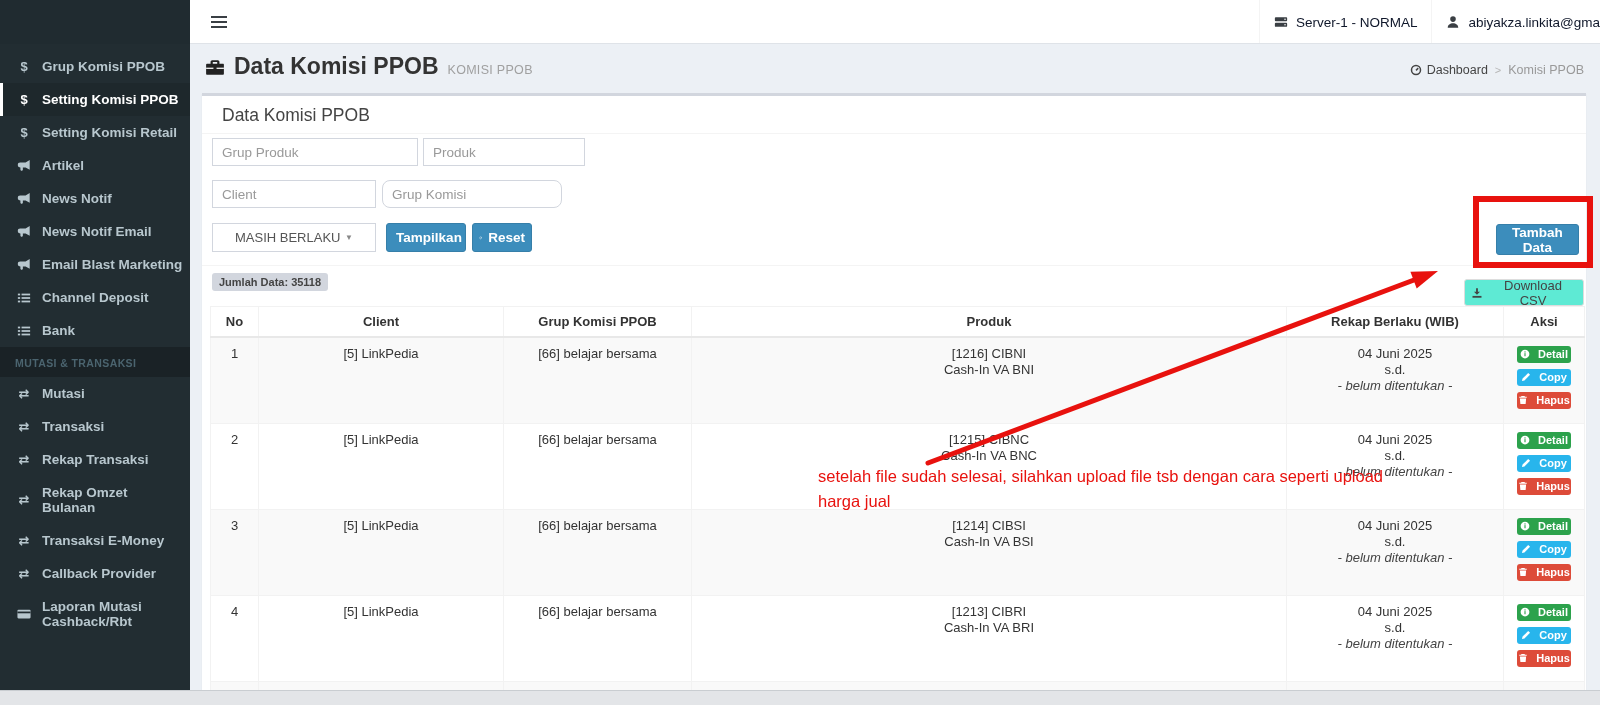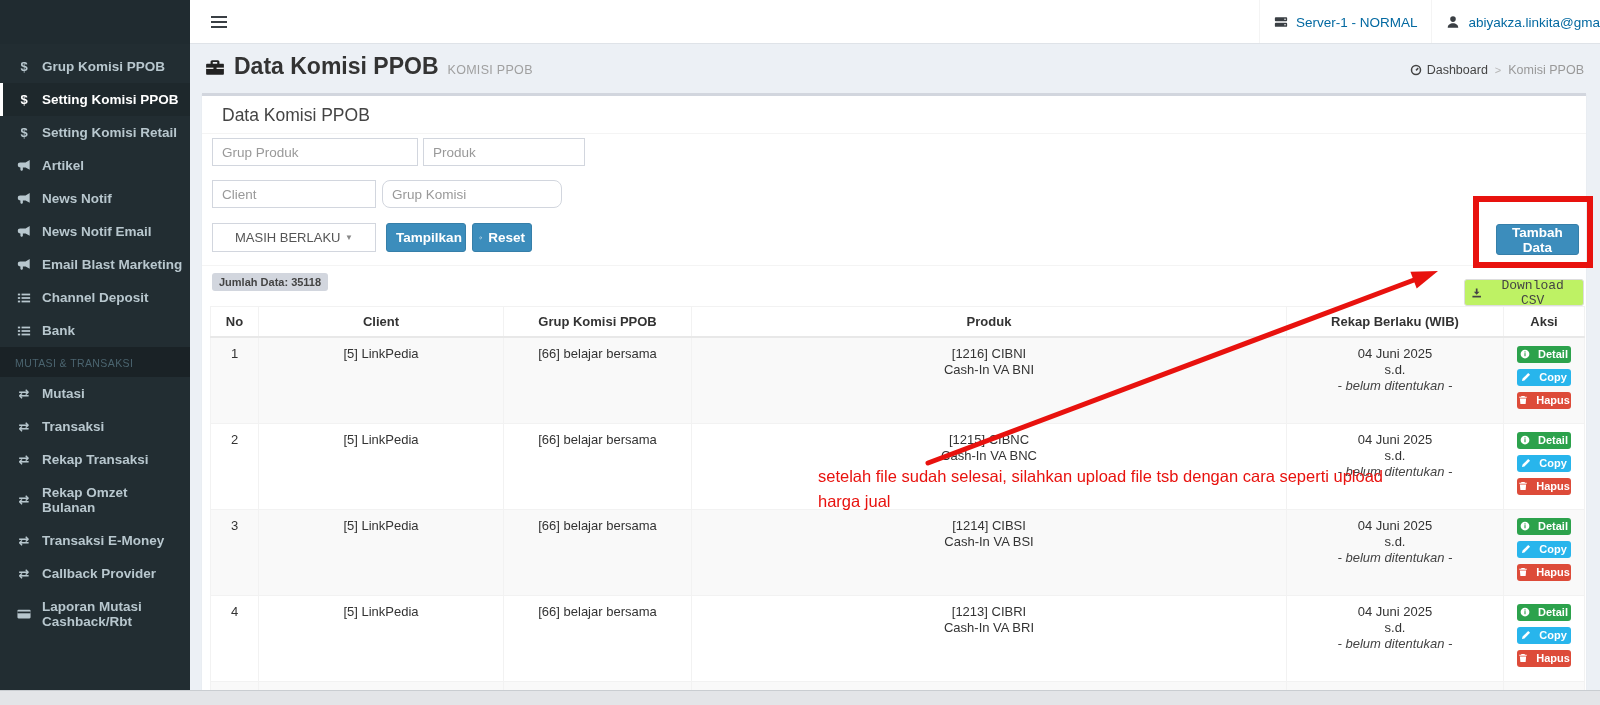--- a/index.html
+++ b/index.html
@@ -10,27 +10,27 @@
     background:#ecf0f5;
   }
   
   .sidebar { position:absolute; left:0; top:0; width:190px; height:690px; background:#222d32; overflow:hidden; z-index:2; }
   .sb-logo { height:44px; background:#202b30; }
   .sb-menu { padding-top:6px; }
   .sb-item { display:flex; align-items:center; gap:9px; padding:9px 6px 9px 15px; color:#b8c7ce; font-size:13.5px; font-weight:600; cursor:pointer; text-decoration:none; }
   .sb-item.active { background:#1e282c; color:#fff; border-left:3px solid #fff; padding-left:12px; }
   .sb-ico { width:18px; flex:0 0 18px; text-align:center; font-size:13px; line-height:14px; }
   .sb-ico svg { width:14px; height:14px; fill:currentColor; vertical-align:middle; }
-  .sb-header { padding:10px 15px 8px 15px; font-size:10.5px; font-weight:400; color:#4b646f; background:#1a2226; letter-spacing:.4px; }
+  .sb-header { padding:10px 15px 8px 15px; font-size:10.5px; font-weight:700; color:#4b646f; background:#1a2226; letter-spacing:.4px; }
   
   .navbar { position:absolute; left:190px; top:0; width:1410px; height:44px; background:#fff; border-bottom:1px solid #dfe3e8; overflow:hidden; z-index:1; }
   .hamburger { position:absolute; left:8px; top:0; width:42px; height:44px; display:flex; flex-direction:column; justify-content:center; align-items:center; gap:3px; cursor:pointer; }
   .hamburger b { display:block; width:16px; height:2px; background:#3a3f44; }
   .nav-right { position:absolute; right:0; top:0; height:44px; display:flex; }
-  .nav-item { display:flex; align-items:center; gap:8px; padding:0 14px; font-size:13.5px; color:#0369a1; border-left:1px solid #f4f4f4; white-space:nowrap; cursor:pointer;justify-content:space-between; }
+  .nav-item { display:flex; align-items:center; gap:8px; padding:0 14px; font-size:13.5px; color:#0f172a; border-left:1px solid #f4f4f4; white-space:nowrap; cursor:pointer;justify-content:space-between; }
   .nav-item svg { width:14px; height:14px; fill:#3a3f44; }
   .nav-item.user { padding-right:0; }
   
   .content { position:absolute; left:190px; top:44px; width:1410px; height:646px; background:#ecf0f5; overflow:hidden; }
   .content-header { position:absolute; left:15px; top:9px; display:flex; align-items:center; gap:9px; }
   .ch-icon svg { width:20px; height:18px; fill:#222; display:block; }
   .ch-title { margin:0; font-size:23px; font-weight:600; color:#333; }
   .ch-sub { font-size:12.5px; color:#a0a0a0; letter-spacing:.3px; position:relative; top:3px; }
   .breadcrumb { position:absolute; right:16px; top:19px; display:flex; align-items:center; gap:7px; font-size:12.5px; color:#999; }
   .bc-home { display:flex; align-items:center; gap:5px; color:#444; cursor:pointer; }
@@ -47,21 +47,21 @@
   #inp-client      { left:10px;  top:84px; width:164px; }
   #inp-grup-komisi { left:180px; top:84px; width:180px;border-radius:8px; }
   .select { position:absolute; left:10px; top:127px; width:164px; height:29px; border:1px solid #d2d6de; background:#fff; display:flex; align-items:center; justify-content:space-between; padding:0 22px; font-size:13px; color:#555; cursor:pointer; }
   .caret { font-size:8px; color:#888; }
   .btn { position:absolute; display:flex; align-items:center; justify-content:center; gap:6px; cursor:pointer; font-family:inherit; border-radius:3px; }
   .btn svg { display:block; }
   .btn-primary { background:#3c8dbc; border:1px solid #367fa9; color:#fff; font-size:13.5px; font-weight:600; }
   #btn-tampilkan { left:184px; top:127px; width:80px; height:29px; }
   #btn-reset     { left:270px; top:127px; width:60px; height:29px; }
   #btn-tambah    { left:1294px; top:128px; width:83px; height:31px; }
-  .btn-default { background:#bef264; border:1px solid #ddd; color:#444; font-size:13px;font-family:Liberation Mono, monospace; }
+  .btn-default { background:#5eead4; border:1px solid #ddd; color:#444; font-size:13px; }
   #btn-download  { left:1262px; top:183px; width:120px; height:27px; }
   .hr2 { position:absolute; left:0; top:169px; width:100%; height:1px; background:#f4f4f4; }
   .badge { position:absolute; left:10px; top:177px; background:#d2d6de; color:#444; font-size:11px; font-weight:700; padding:3px 7px; border-radius:3px; }
   
   .table-wrap { position:absolute; left:8px; top:210px; right:2px; bottom:0; }
   table { width:100%; border-collapse:collapse; table-layout:fixed; font-size:13px; color:#333; }
   th { font-weight:700; padding:7px 4px; border:1px solid #f2f2f2; border-bottom:2px solid #e8e8e8; background:#fff; }
   td { border:1px solid #f2f2f2; text-align:center; vertical-align:top; padding:8px 4px; line-height:16px; }
   tbody tr { height:77px; }
   tbody tr:nth-child(odd) { background:#f9f9f9; }

